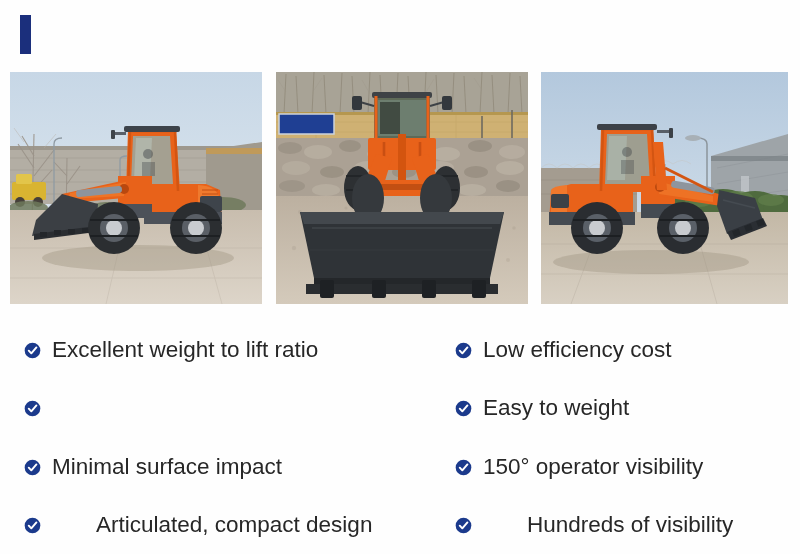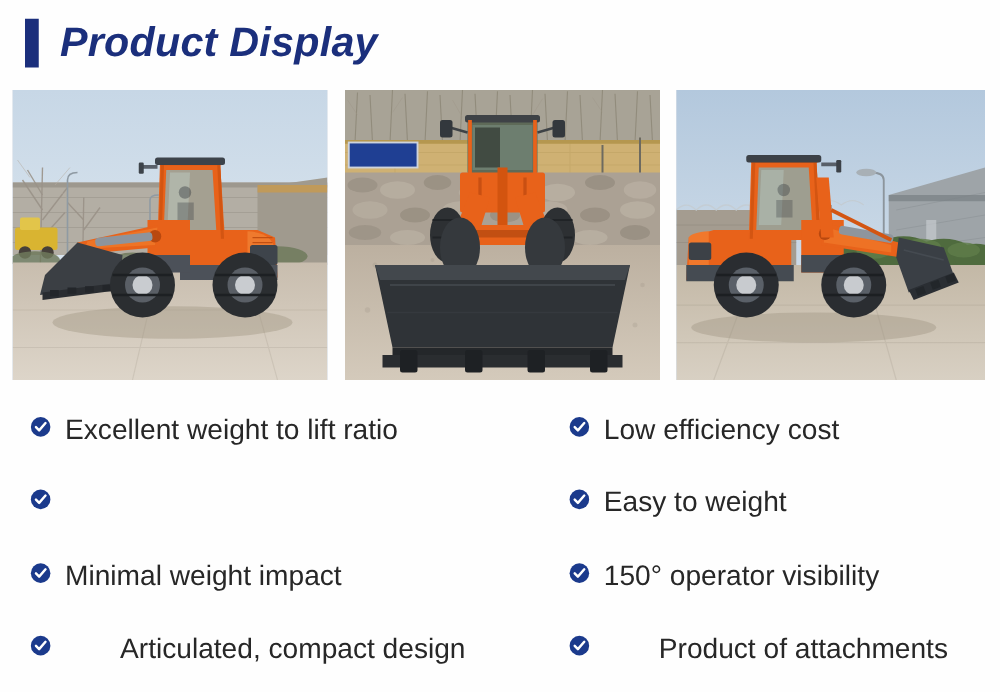--- a/index.html
+++ b/index.html
@@ -73,20 +73,21 @@
     height: 244px;
   }
   #feature-col-left  { left: 24px;  width: 420px; }
   #feature-col-right { left: 455px; width: 345px; }
 
   .feature-item {
     position: absolute;
     left: 0;
     height: 34px;
     display: flex;
+    align-items: center;
     white-space: nowrap;
   }
   .feature-item.r0 { top: 23px; }
   .feature-item.r1 { top: 81px; }
   .feature-item.r2 { top: 140px; }
   .feature-item.r3 { top: 198px; gap: 44px; }
 
   .check-icon {
     flex: 0 0 auto;
     width: 17px; height: 17px;
@@ -100,21 +101,20 @@
     line-height: 1;
   }
 </style>
 </head>
 <body>
 
 <div id="page">
 
   <div id="header">
     <div id="title-accent"></div>
-    <div id="page-title">Product Display</div>
   </div>
 
   <div id="gallery">
 
     <div class="photo" id="photo-1">
       <svg viewBox="0 0 252 232" preserveAspectRatio="none">
         <defs>
           <linearGradient id="sky1" x1="0" y1="0" x2="0" y2="1">
             <stop offset="0" stop-color="#c7d7e6"></stop>
               <stop offset="1" stop-color="#e4ecf2"></stop>
@@ -550,21 +550,21 @@
         </span>
       </div>
 
       <div class="feature-item r2">
         <span class="check-icon">
           <svg viewBox="0 0 20 20">
               <circle cx="10" cy="10" r="9.2" fill="#1b3a8c"></circle>
               <path d="M5.6 10.2 L8.6 13.3 L14.6 6.4" stroke="#ffffff" stroke-width="2.3" fill="none" stroke-linecap="round" stroke-linejoin="round"></path>
             </svg>
         </span>
-        <span class="feature-text">Minimal weight impact</span>
+        <span class="feature-text">Minimal surface impact</span>
       </div>
 
       <div class="feature-item r3">
         <span class="check-icon">
           <svg viewBox="0 0 20 20">
               <circle cx="10" cy="10" r="9.2" fill="#1b3a8c"></circle>
               <path d="M5.6 10.2 L8.6 13.3 L14.6 6.4" stroke="#ffffff" stroke-width="2.3" fill="none" stroke-linecap="round" stroke-linejoin="round"></path>
             </svg>
         </span>
         <span class="feature-text">Articulated, compact design</span>
@@ -603,18 +603,18 @@
         <span class="feature-text">150° operator visibility</span>
       </div>
 
       <div class="feature-item r3">
         <span class="check-icon">
           <svg viewBox="0 0 20 20">
               <circle cx="10" cy="10" r="9.2" fill="#1b3a8c"></circle>
               <path d="M5.6 10.2 L8.6 13.3 L14.6 6.4" stroke="#ffffff" stroke-width="2.3" fill="none" stroke-linecap="round" stroke-linejoin="round"></path>
             </svg>
         </span>
-        <span class="feature-text">Product of attachments</span>
+        <span class="feature-text">Hundreds of visibility</span>
       </div>
     </div>
   </div>
 
 </div>
 
 </body></html>

